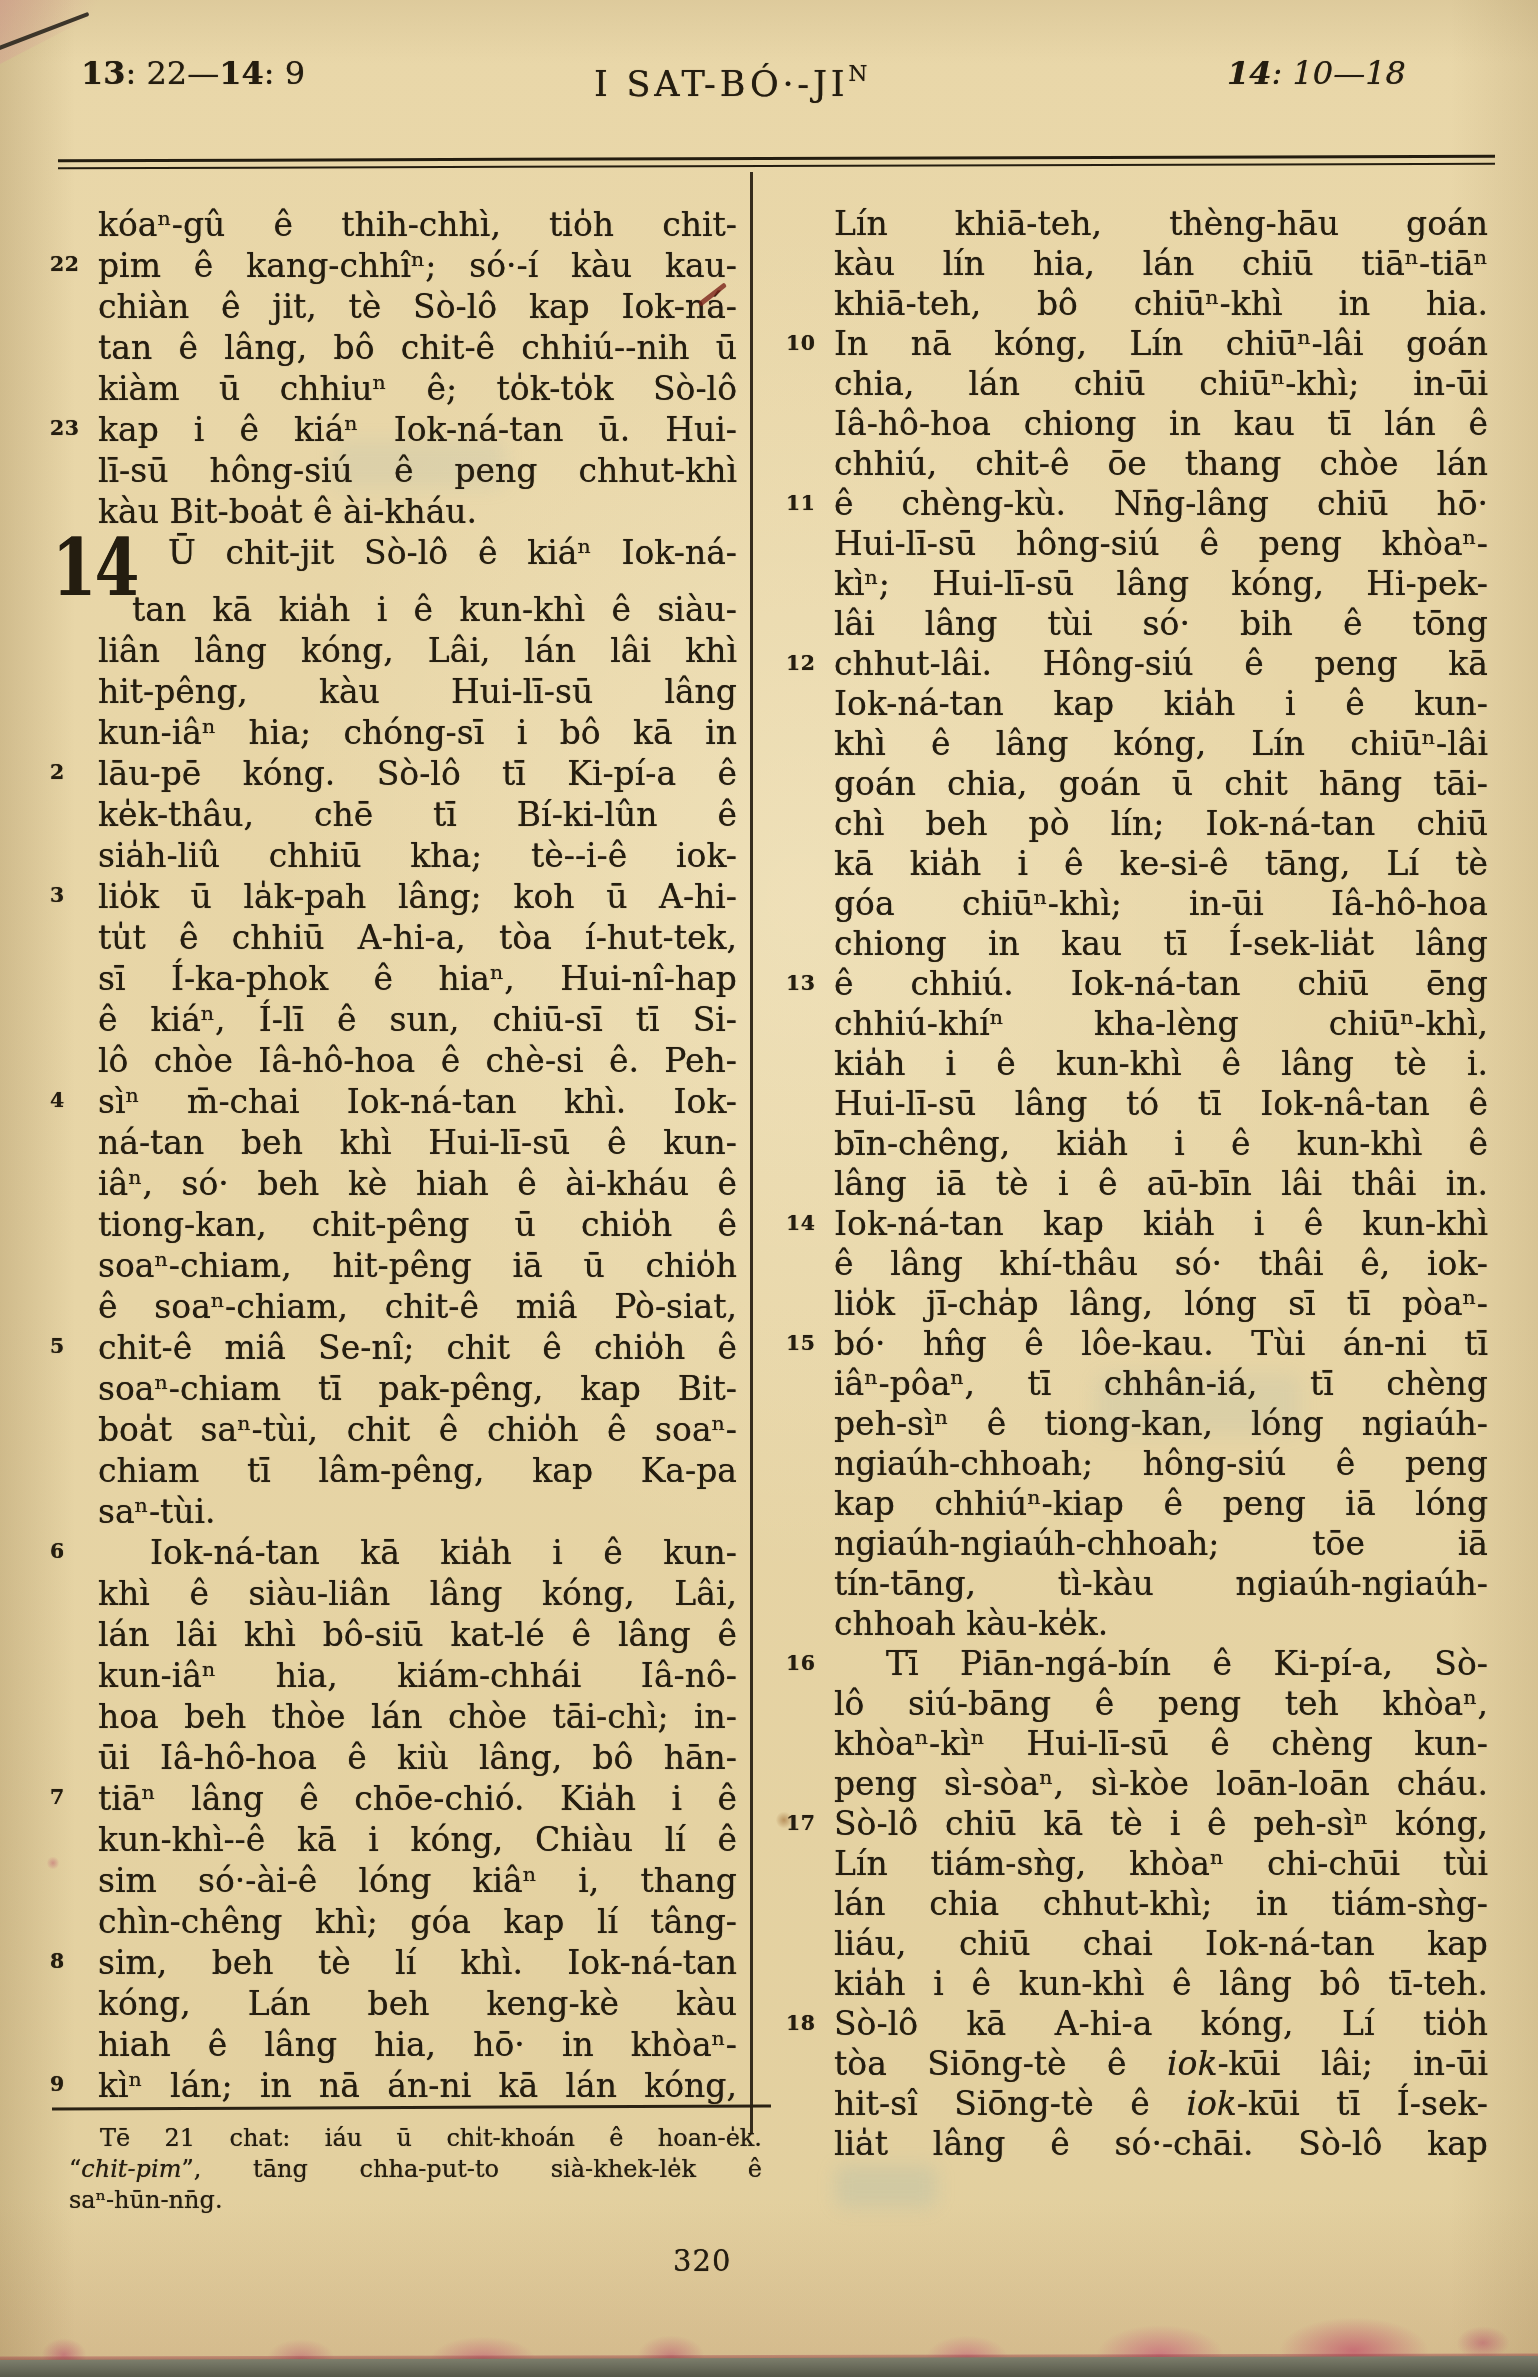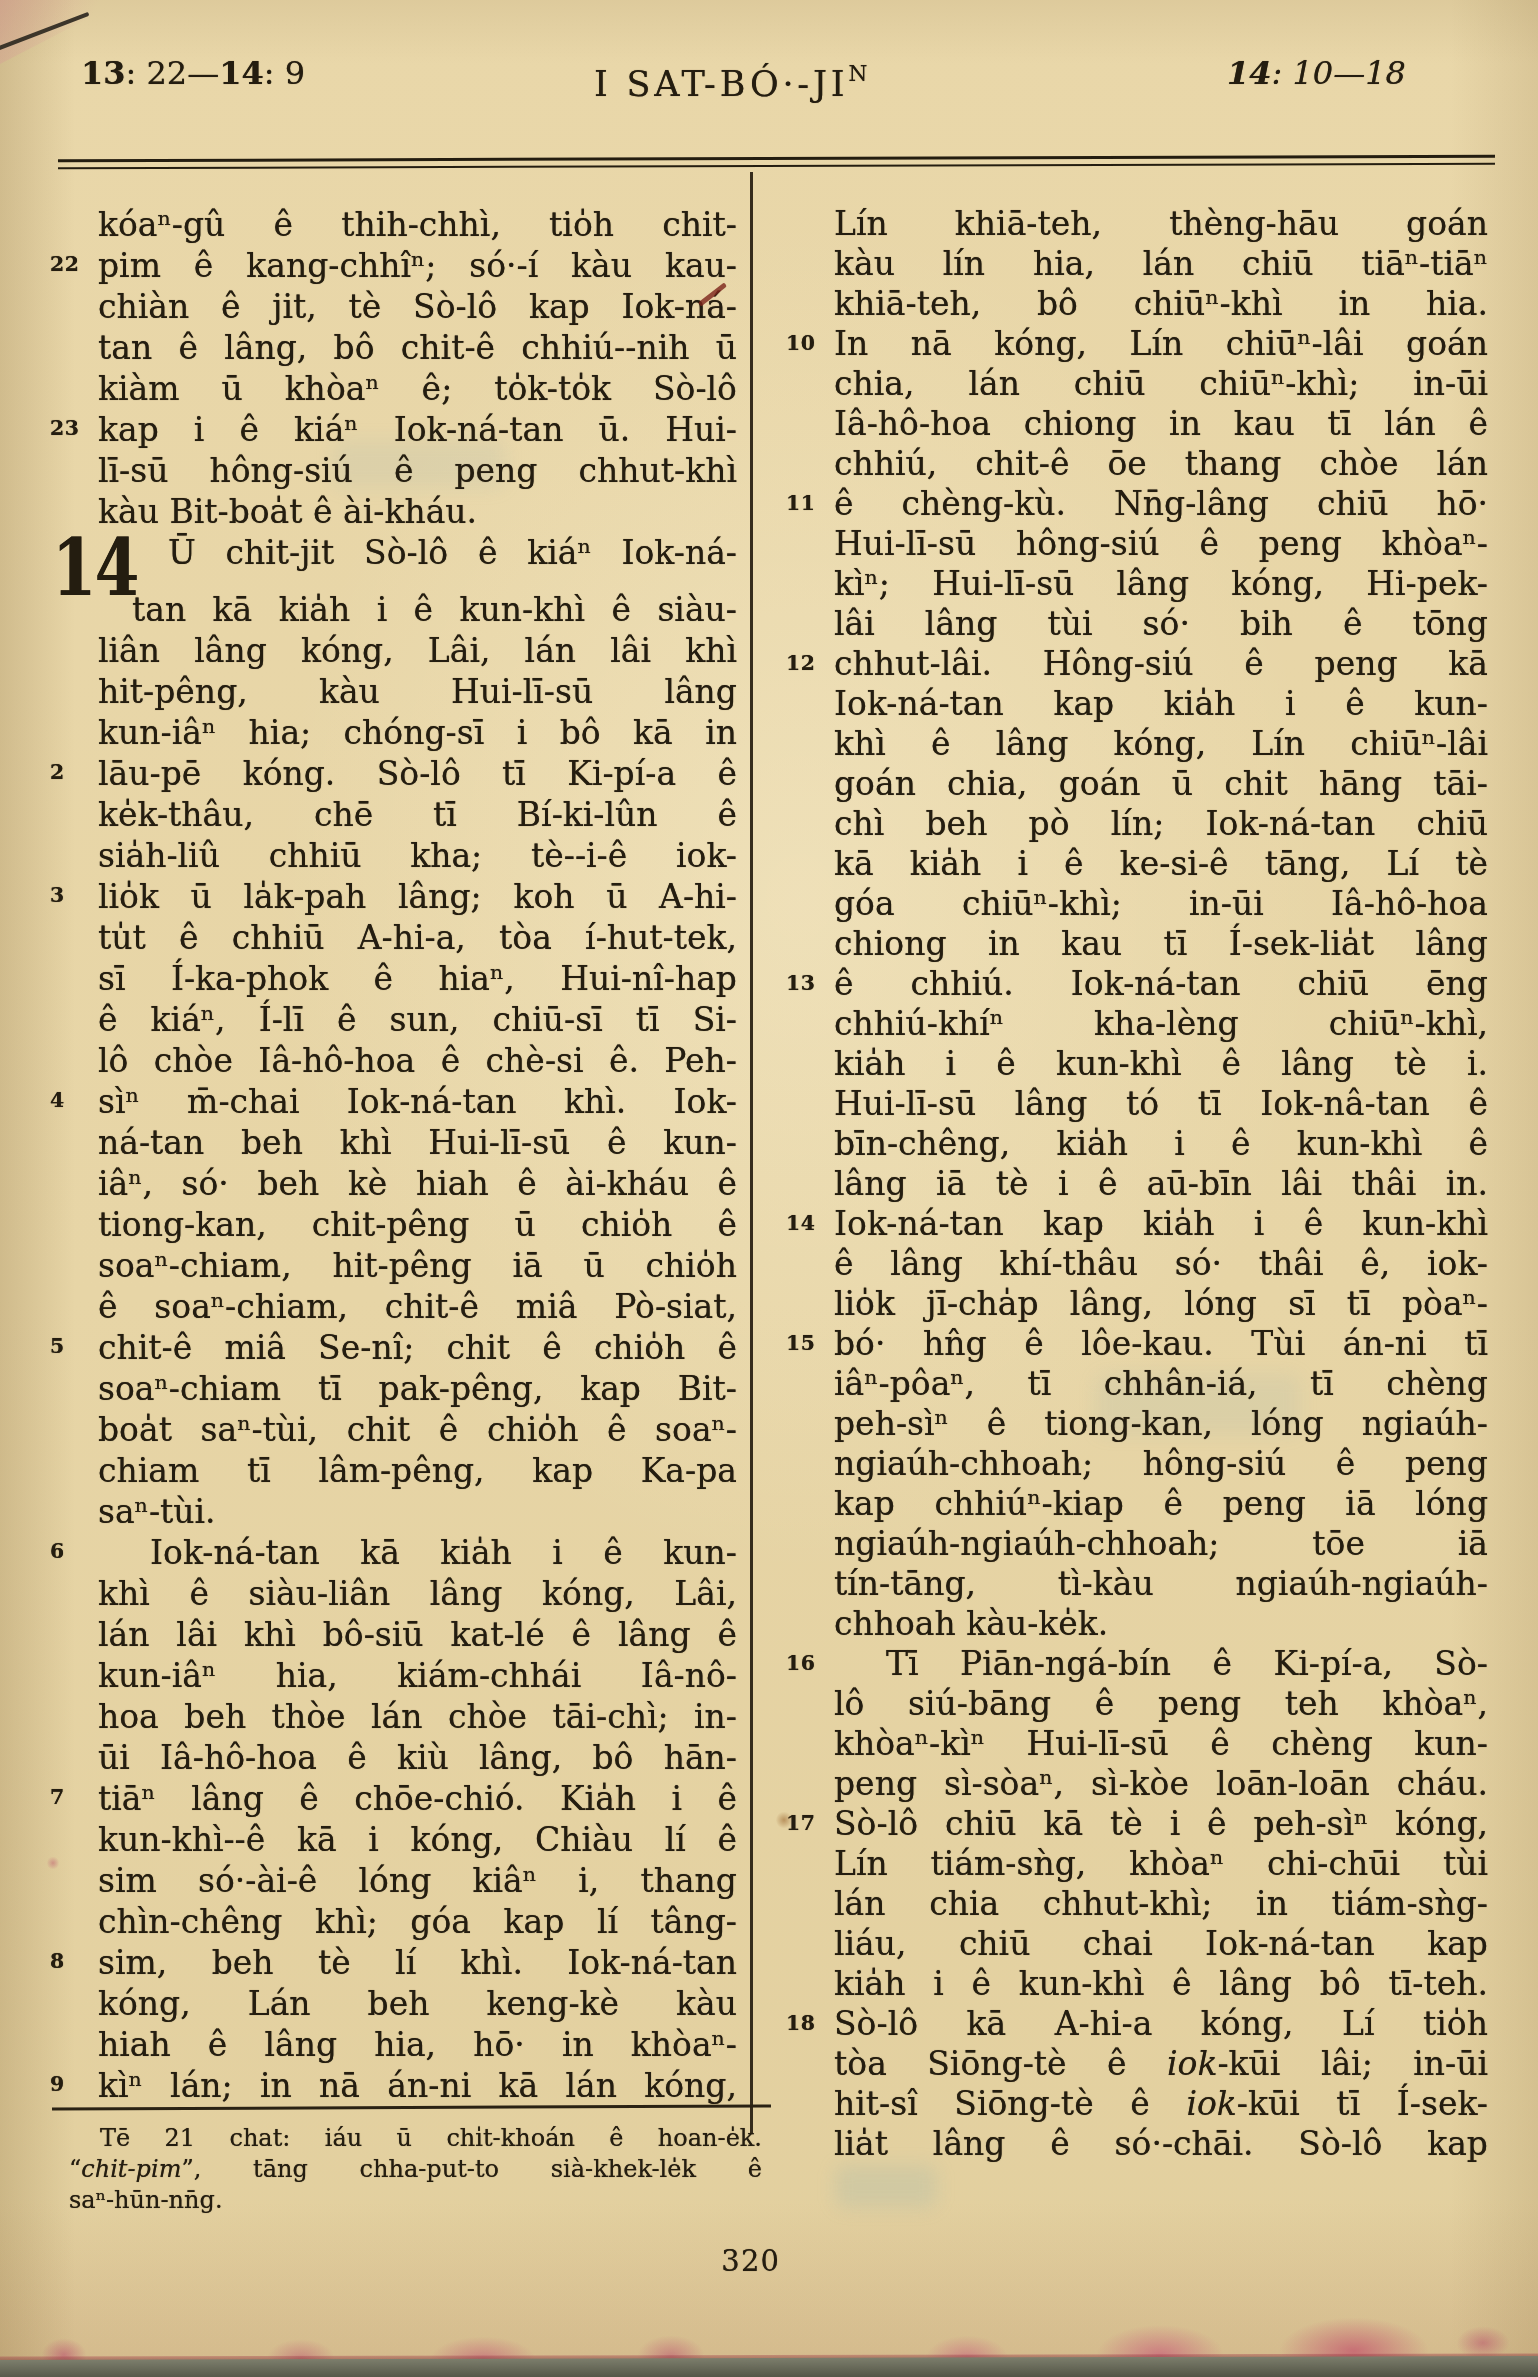--- a/index.html
+++ b/index.html
@@ -62,21 +62,21 @@
   }
   .line i{font-style:italic;}
 
   
   #footnote{position:absolute;left:69px;top:2123px;width:693px;font-size:24px;}
   #footnote .line{height:31px;line-height:31px;}
   #footnote .line.ind{padding-left:31px;}
 
   #page-number{
     position:absolute;left:673px;top:2244px;width:107px;
-    text-align:right;font-size:29px;letter-spacing:1.1px;
+    text-align:left;font-size:29px;letter-spacing:1.1px;
   }
 
   
   .corner-tint{
     position:absolute;left:0;top:0;width:124px;height:64px;
     background:linear-gradient(115deg, rgba(216,150,150,.45), rgba(216,150,150,0) 65%);
     clip-path:polygon(0 0,124px 0,0 64px);
   }
   .corner-line{
     position:absolute;left:-9.7px;top:30px;width:102px;height:3.8px;
@@ -133,21 +133,21 @@
   <div id="hdr-right" class="hdr letter"><span class="b">14</span><span>: 10—18</span></div>
 
   <div class="rule-double"></div>
   <div class="divider"></div>
 
   <div id="col-left" class="col letter">
       <div class="line"><span>kóaⁿ-gû ê thih-chhì, tio̍h chit-</span></div>
       <div class="line"><span class="vnum">22</span><span>pim ê kang-chhîⁿ; só·-í kàu kau-</span></div>
       <div class="line"><span>chiàn ê jit, tè Sò-lô kap Iok-ná-</span></div>
       <div class="line"><span>tan ê lâng, bô chit-ê chhiú--nih ū</span></div>
-      <div class="line"><span>kiàm ū khòaⁿ ê; to̍k-to̍k Sò-lô</span></div>
+      <div class="line"><span>kiàm ū chhiuⁿ ê; to̍k-to̍k Sò-lô</span></div>
       <div class="line"><span class="vnum">23</span><span>kap i ê kiáⁿ Iok-ná-tan ū. Hui-</span></div>
       <div class="line"><span>lī-sū hông-siú ê peng chhut-khì</span></div>
       <div class="line short"><span>kàu Bit-boa̍t ê ài-kháu.</span></div>
       <div class="line chline"><span class="chapnum">14</span><span>Ū chit-jit Sò-lô ê kiáⁿ Iok-ná-</span></div>
       <div class="line p2"><span>tan kā kia̍h i ê kun-khì ê siàu-</span></div>
       <div class="line"><span>liân lâng kóng, Lâi, lán lâi khì</span></div>
       <div class="line"><span>hit-pêng, kàu Hui-lī-sū lâng</span></div>
       <div class="line"><span>kun-iâⁿ hia; chóng-sī i bô kā in</span></div>
       <div class="line"><span class="vnum">2</span><span>lāu-pē kóng. Sò-lô tī Ki-pí-a ê</span></div>
       <div class="line"><span>ke̍k-thâu, chē tī Bí-ki-lûn ê</span></div>

